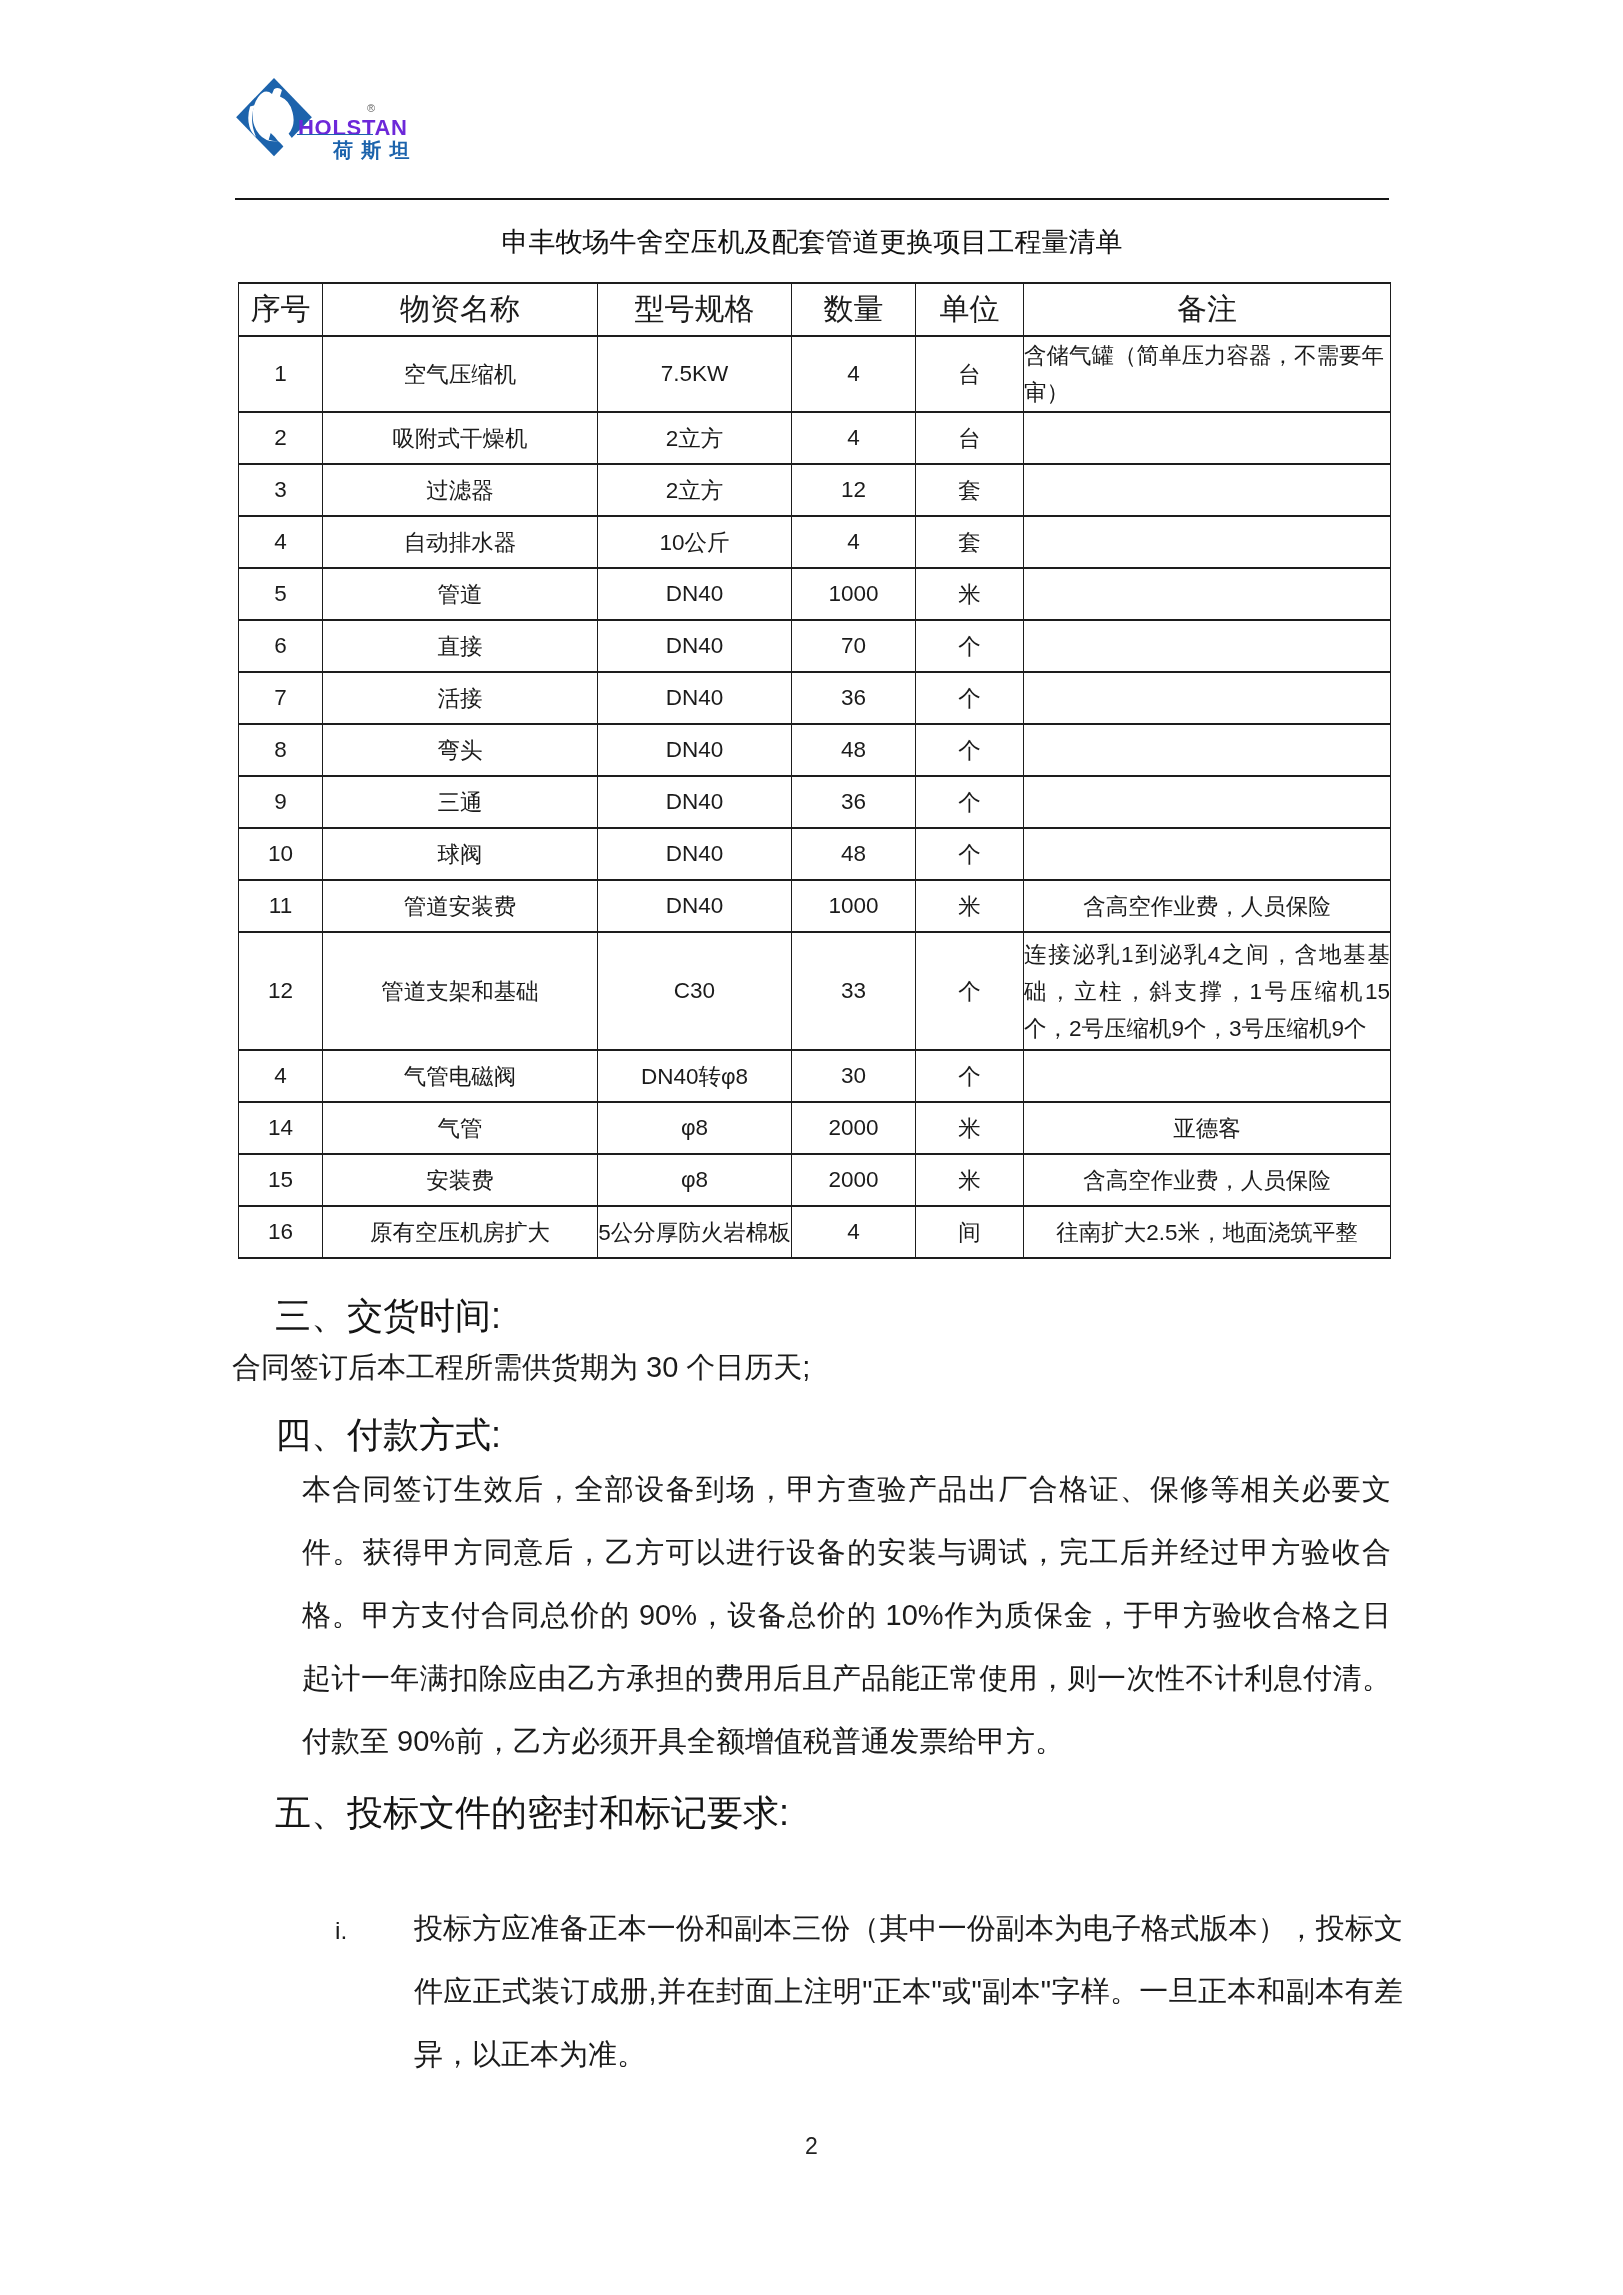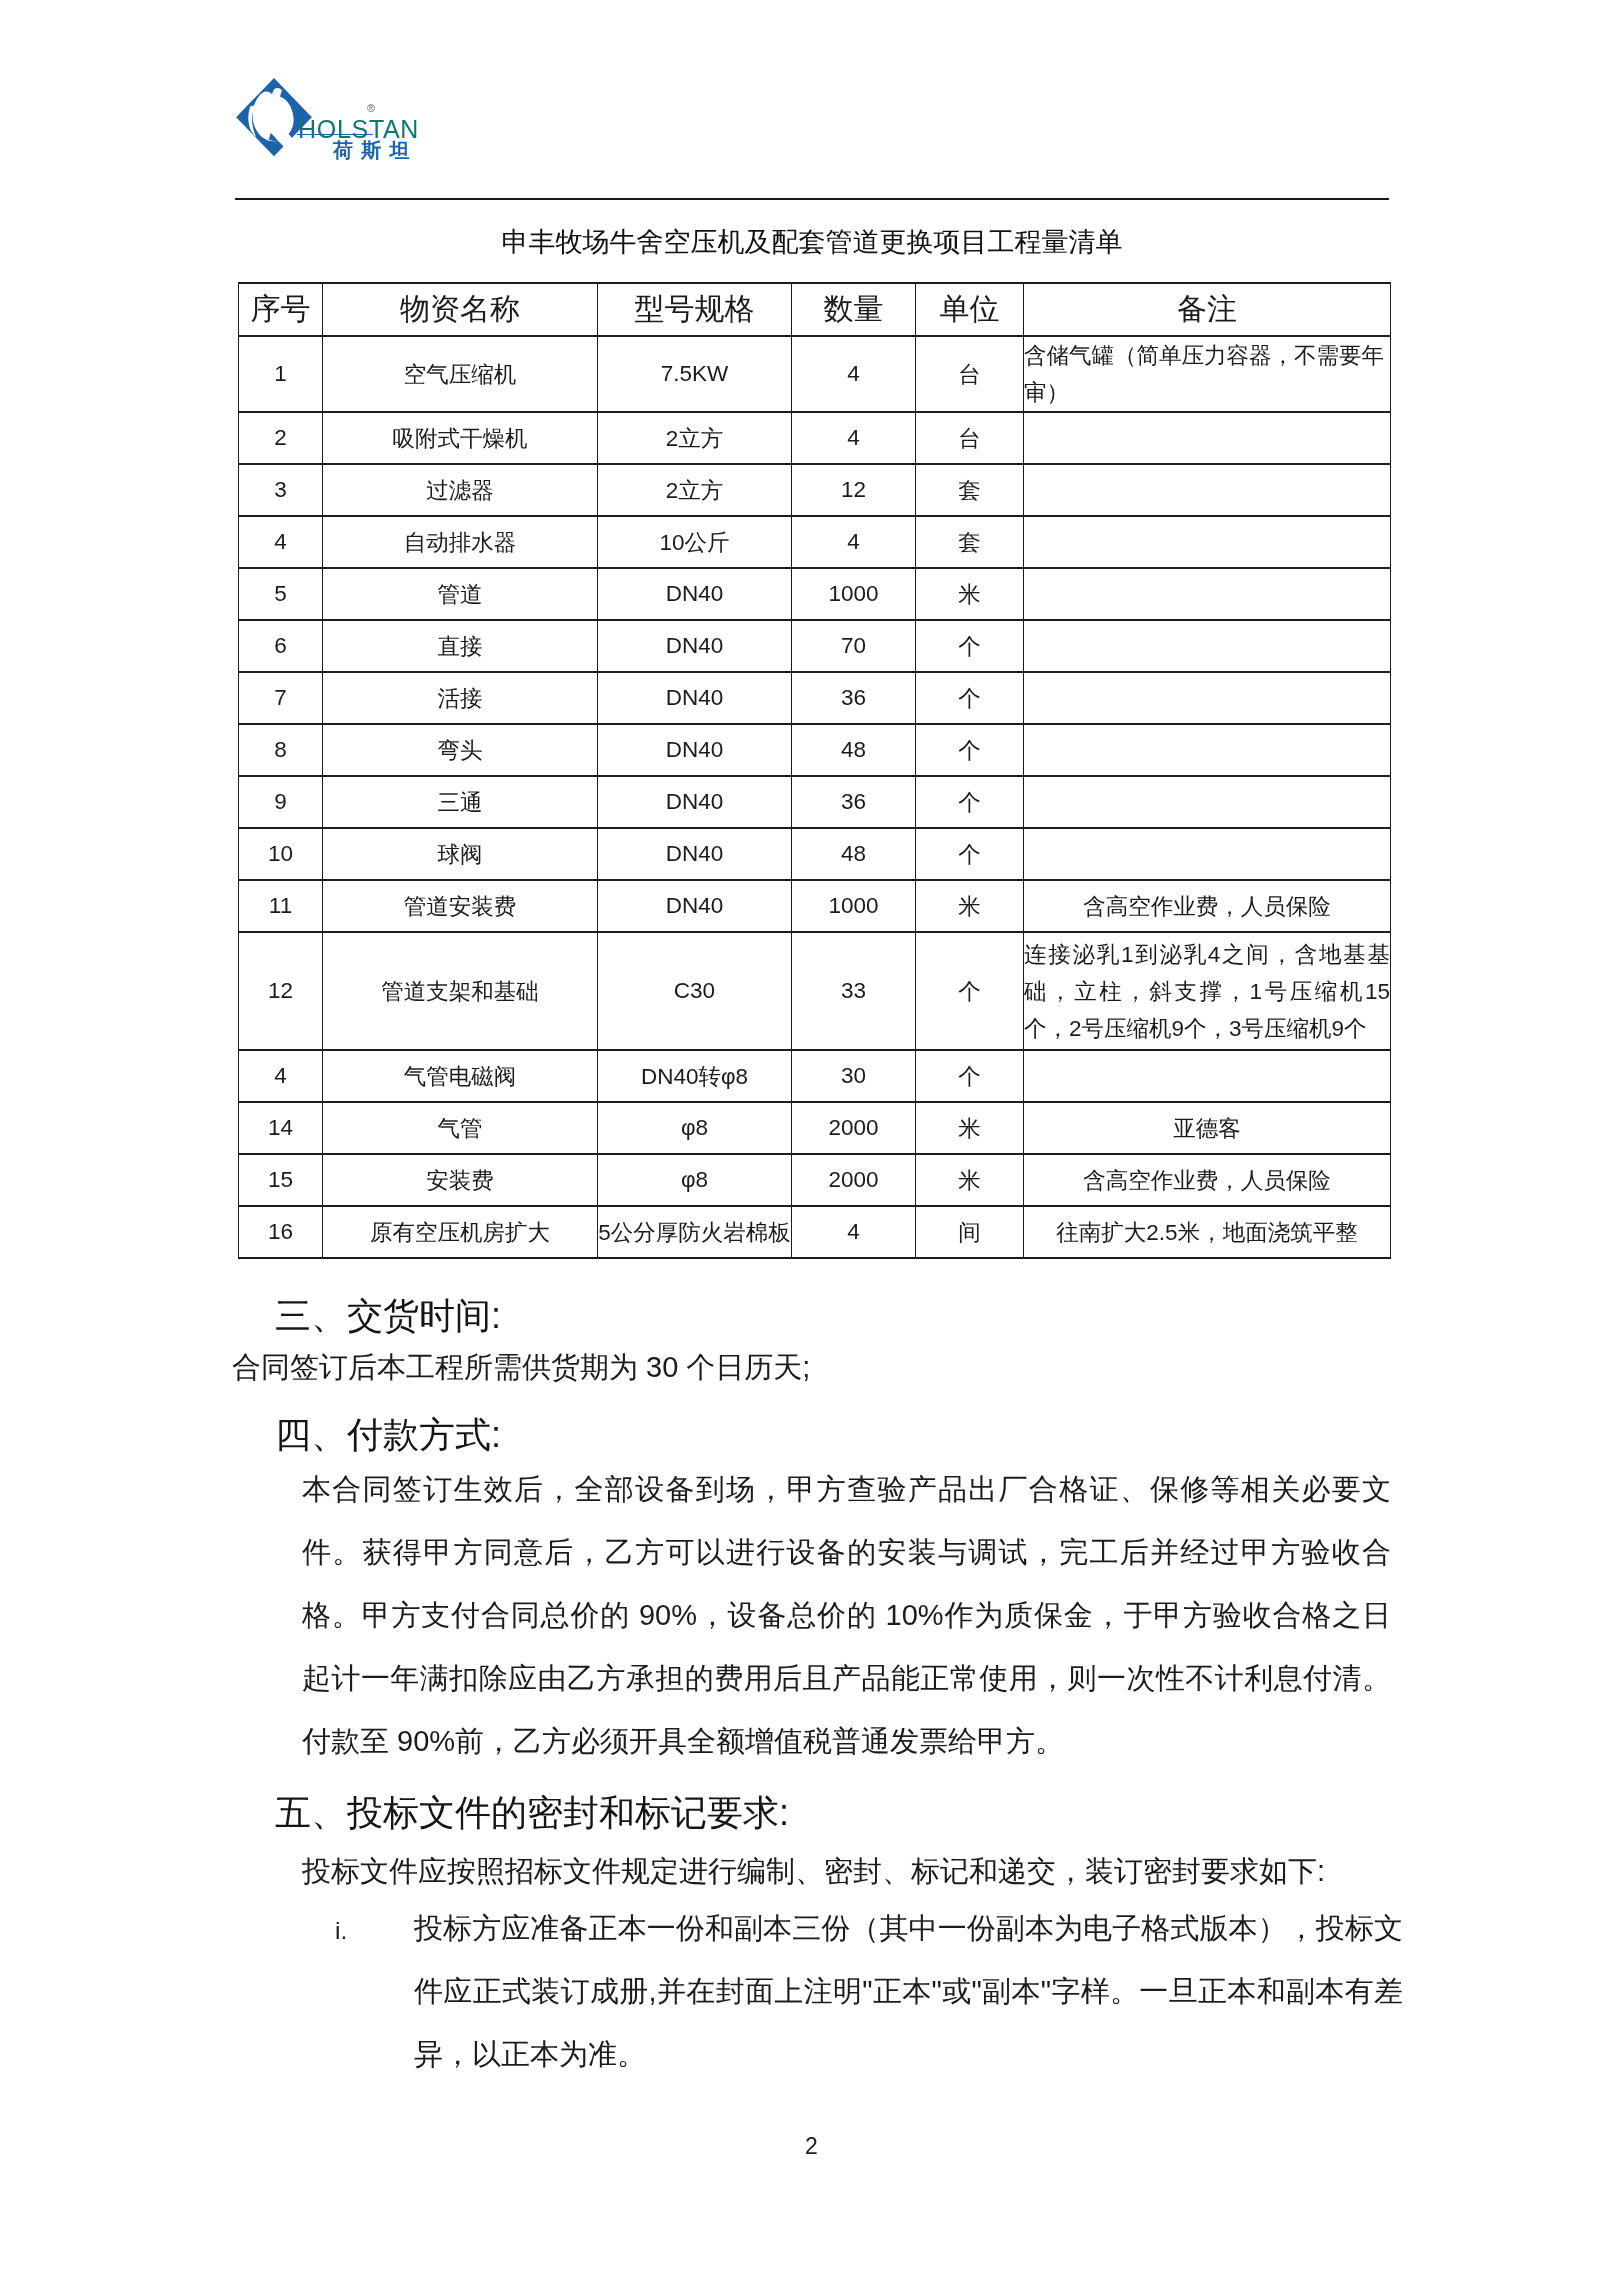--- a/index.html
+++ b/index.html
@@ -8,21 +8,21 @@
     width:1623px;
     height:2295px;
     background:#ffffff;
     font-family:"Liberation Sans","DejaVu Sans",sans-serif;
     color:#1b1b1b;
     overflow:hidden;
   }
   
   .logo{position:absolute;left:0;top:0;}
   .logo-svg{position:absolute;left:234px;top:76px;width:80px;height:83px;}
-  .brand{position:absolute;left:298px;top:115px;font-size:25px;font-weight:normal;color:#0f766e;letter-spacing:0.7px;}
+  .brand{position:absolute;left:298px;top:115px;font-size:22px;font-weight:bold;color:#6d28d9;letter-spacing:0.7px;}
   .reg{position:absolute;left:367px;top:102px;font-size:11px;color:#666;}
   .brand-line{position:absolute;left:297px;top:134px;width:76px;height:1.4px;background:#1c63ac;}
   .brand-cn{position:absolute;left:297px;top:137px;font-size:20px;font-weight:bold;color:#1c63ac;letter-spacing:8.2px;white-space:nowrap;margin-left:36px;}
   
   .rule{position:absolute;left:235px;top:198px;width:1154px;height:2px;background:#161616;}
   .title{position:absolute;left:235px;top:224px;width:1154px;text-align:center;font-size:27px;font-weight:normal;color:#111;white-space:nowrap;}
   
   table.boq{
     position:absolute;left:238px;top:282px;width:1151px;
     border-collapse:collapse;table-layout:fixed;
@@ -221,21 +221,20 @@
       </tbody>
   </table>
 
   <div class="h-sec" style="left:232px;top:1292px;">三、交货时间:</div>
   <div class="bodyline" style="left:232px;top:1348px;text-align:right;">合同签订后本工程所需供货期为 30 个日历天;</div>
 
   <div class="h-sec" style="left:232px;top:1411px;">四、付款方式:</div>
   <div class="para" style="left:302px;top:1458px;width:1089px;">本合同签订生效后，全部设备到场，甲方查验产品出厂合格证、保修等相关必要文件。获得甲方同意后，乙方可以进行设备的安装与调试，完工后并经过甲方验收合格。甲方支付合同总价的 90%，设备总价的 10%作为质保金，于甲方验收合格之日起计一年满扣除应由乙方承担的费用后且产品能正常使用，则一次性不计利息付清。付款至 90%前，乙方必须开具全额增值税普通发票给甲方。</div>
 
   <div class="h-sec" style="left:232px;top:1789px;">五、投标文件的密封和标记要求:</div>
-  <div class="bodyline" style="left:302px;top:1852px;">投标文件应按照招标文件规定进行编制、密封、标记和递交，装订密封要求如下:</div>
 
   <div class="list-marker" style="left:335px;top:1917px;">i.</div>
   <div class="para" style="left:402px;top:1897px;width:989px;margin-left:12px;">投标方应准备正本一份和副本三份（其中一份副本为电子格式版本），投标文件应正式装订成册,并在封面上注明"正本"或"副本"字样。一旦正本和副本有差异，以正本为准。</div>
 
   <div class="pagenum">2</div>
 
 </div>
 
 
 </body></html>

